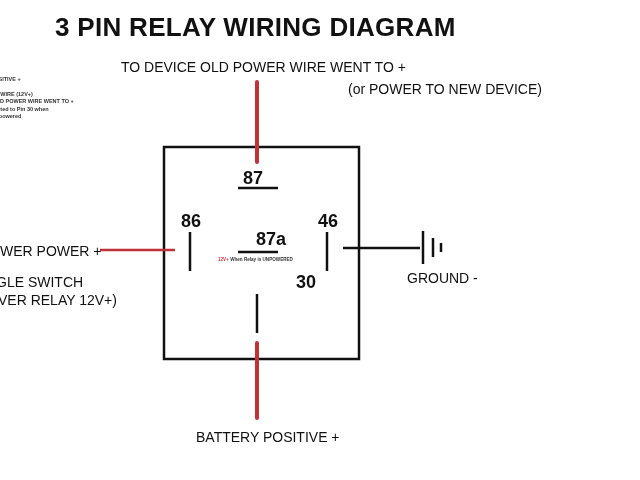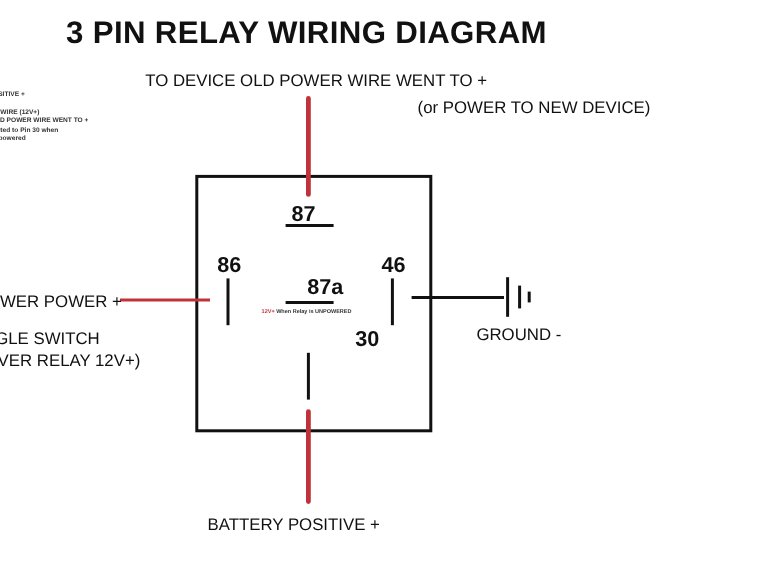--- a/index.html
+++ b/index.html
@@ -48,22 +48,22 @@
   <div>y is not powered</div>
 </div>
 
 <div class="abs lbl" style="left:121px; top:59px;">TO DEVICE OLD POWER WIRE WENT TO +</div>
 <div class="abs lbl" style="left:300px; top:81px;margin-left:48px;">(or POWER TO NEW DEVICE)</div>
 
 <div class="abs lbl" style="left:0px; top:243px;">WER POWER +</div>
 <div class="abs lbl" style="left:-4px; top:274px;">GLE SWITCH</div>
 <div class="abs lbl" style="left:-2px; top:292px;">VER RELAY 12V+)</div>
 
-<div class="abs lbl" style="left:397px; top:270px;">GROUND -</div>
-<div class="abs lbl" style="left:173px; top:429px;">BATTERY POSITIVE +</div>
+<div class="abs lbl" style="left:407px; top:270px;">GROUND -</div>
+<div class="abs lbl" style="left:196px; top:429px;">BATTERY POSITIVE +</div>
 
 <div class="abs pin" style="left:243px; top:168px;">87</div>
 <div class="abs pin" style="left:181px; top:211px;text-align:center;">86</div>
 <div class="abs pin" style="left:318px; top:211px;">46</div>
 <div class="abs pin" style="left:256px; top:229px;">87a</div>
 <div class="abs pin" style="left:248px; top:272px;margin-left:48px;">30</div>
 
 <div class="abs note" style="left:218px; top:257px;">
   <span class="red">12V+</span><span> When Relay is UNPOWERED</span>
 </div>

